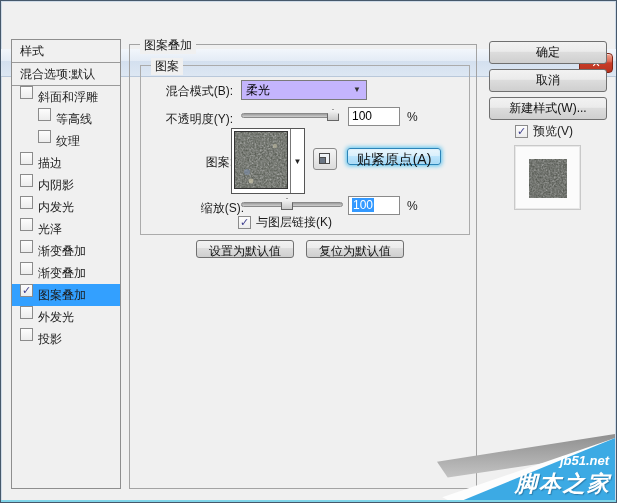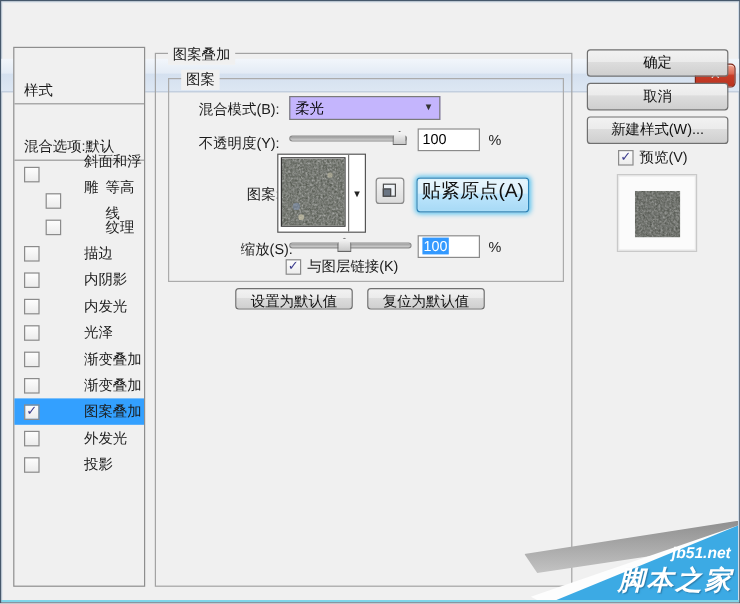--- a/index.html
+++ b/index.html
@@ -21,22 +21,22 @@
     position:absolute;left:578px;top:4px;width:34px;height:20px;
     background:linear-gradient(180deg,#f0a492 0%,#dd6a55 40%,#c83c28 50%,#b8331f 100%);
     border:1px solid #7e2517;border-radius:4px;color:#fff;font-size:11px;font-weight:bold;
     text-align:center;line-height:18px;box-shadow:inset 0 1px 0 rgba(255,255,255,.5);cursor:pointer;
   }
   
   .sidebar{
     position:absolute;left:10px;top:38px;width:110px;height:450px;
     border:1px solid #8e8e8e;background:#f0f0f0;
   }
-  .sb-header{height:23px;line-height:22px;padding:0 8px;font-size:12px;color:#1b1b1b;border-bottom:1px solid #9a9a9a;margin-top:24px;}
-  .style-row{height:22px;line-height:22px;font-size:12px;color:#1b1b1b;display:flex;align-items:center;padding-left:8px;gap:32px;}
+  .sb-header{height:23px;line-height:22px;padding:0 8px;font-size:12px;color:#1b1b1b;border-bottom:1px solid #9a9a9a;}
+  .style-row{height:22px;line-height:22px;font-size:12px;color:#1b1b1b;display:flex;padding-left:8px;}
   .style-row.indent{padding-left:26px;}
   .style-row.selected{background:#33a0ff;}
   .cb{
     width:13px;height:13px;border:1px solid #8b8b8b;flex:0 0 13px;
     background:linear-gradient(180deg,#fdfdfd,#ececec);margin-right:5px;
     font-size:11px;line-height:11px;text-align:center;color:#3f3f8f;font-weight:bold;
   }
   
   .groupbox{position:absolute;border:1px solid #a3a3a3;}
   .groupbox>.gb-label{
@@ -80,24 +80,24 @@
     display:flex;align-items:center;justify-content:center;cursor:pointer;
   }
   .new-pattern-btn{
     position:absolute;left:172px;top:82px;width:24px;height:22px;
     border:1px solid #8a8a8a;border-radius:3px;
     background:linear-gradient(180deg,#f4f4f4,#dcdcdc);cursor:pointer;
   }
   .np-icon{position:absolute;left:5px;top:4px;width:11px;height:11px;border:1px solid #4a4a4a;background:#eef2f6;}
   .np-icon::after{content:"";position:absolute;left:-1px;bottom:-1px;width:5px;height:5px;background:#6b7684;border:1px solid #4a4a4a;}
   .snap-btn{
-    position:absolute;left:206px;top:82px;width:94px;height:29px;border-radius:3px;
+    position:absolute;left:206px;top:82px;width:94px;height:17px;border-radius:3px;
     border:1px solid #2c84b8;box-shadow:0 0 4px 1px #57c3f0, inset 0 0 2px #b9e9fb;
     background:linear-gradient(180deg,#eaf6fd 0%,#d9f0fc 45%,#bee6fd 46%,#a7d9f5 100%);
-    font-size:16px;text-align:center;line-height:21px;color:#111;cursor:pointer;
+    font-size:14px;text-align:center;line-height:21px;color:#111;cursor:pointer;
   }
   .checkbox-row{position:absolute;display:flex;align-items:center;font-size:12px;color:#1b1b1b;cursor:pointer;}
   
   .btn{
     position:absolute;border:1px solid #707070;border-radius:3px;
     background:linear-gradient(180deg,#f2f2f2 0%,#ebebeb 45%,#dddddd 46%,#cfcfcf 100%);
     font-size:12px;text-align:center;color:#111;cursor:pointer;
   }
   .default-btn{width:98px;height:18px;line-height:21px;top:195px;}
   .side-btn{left:488px;width:118px;height:23px;line-height:21px;}

